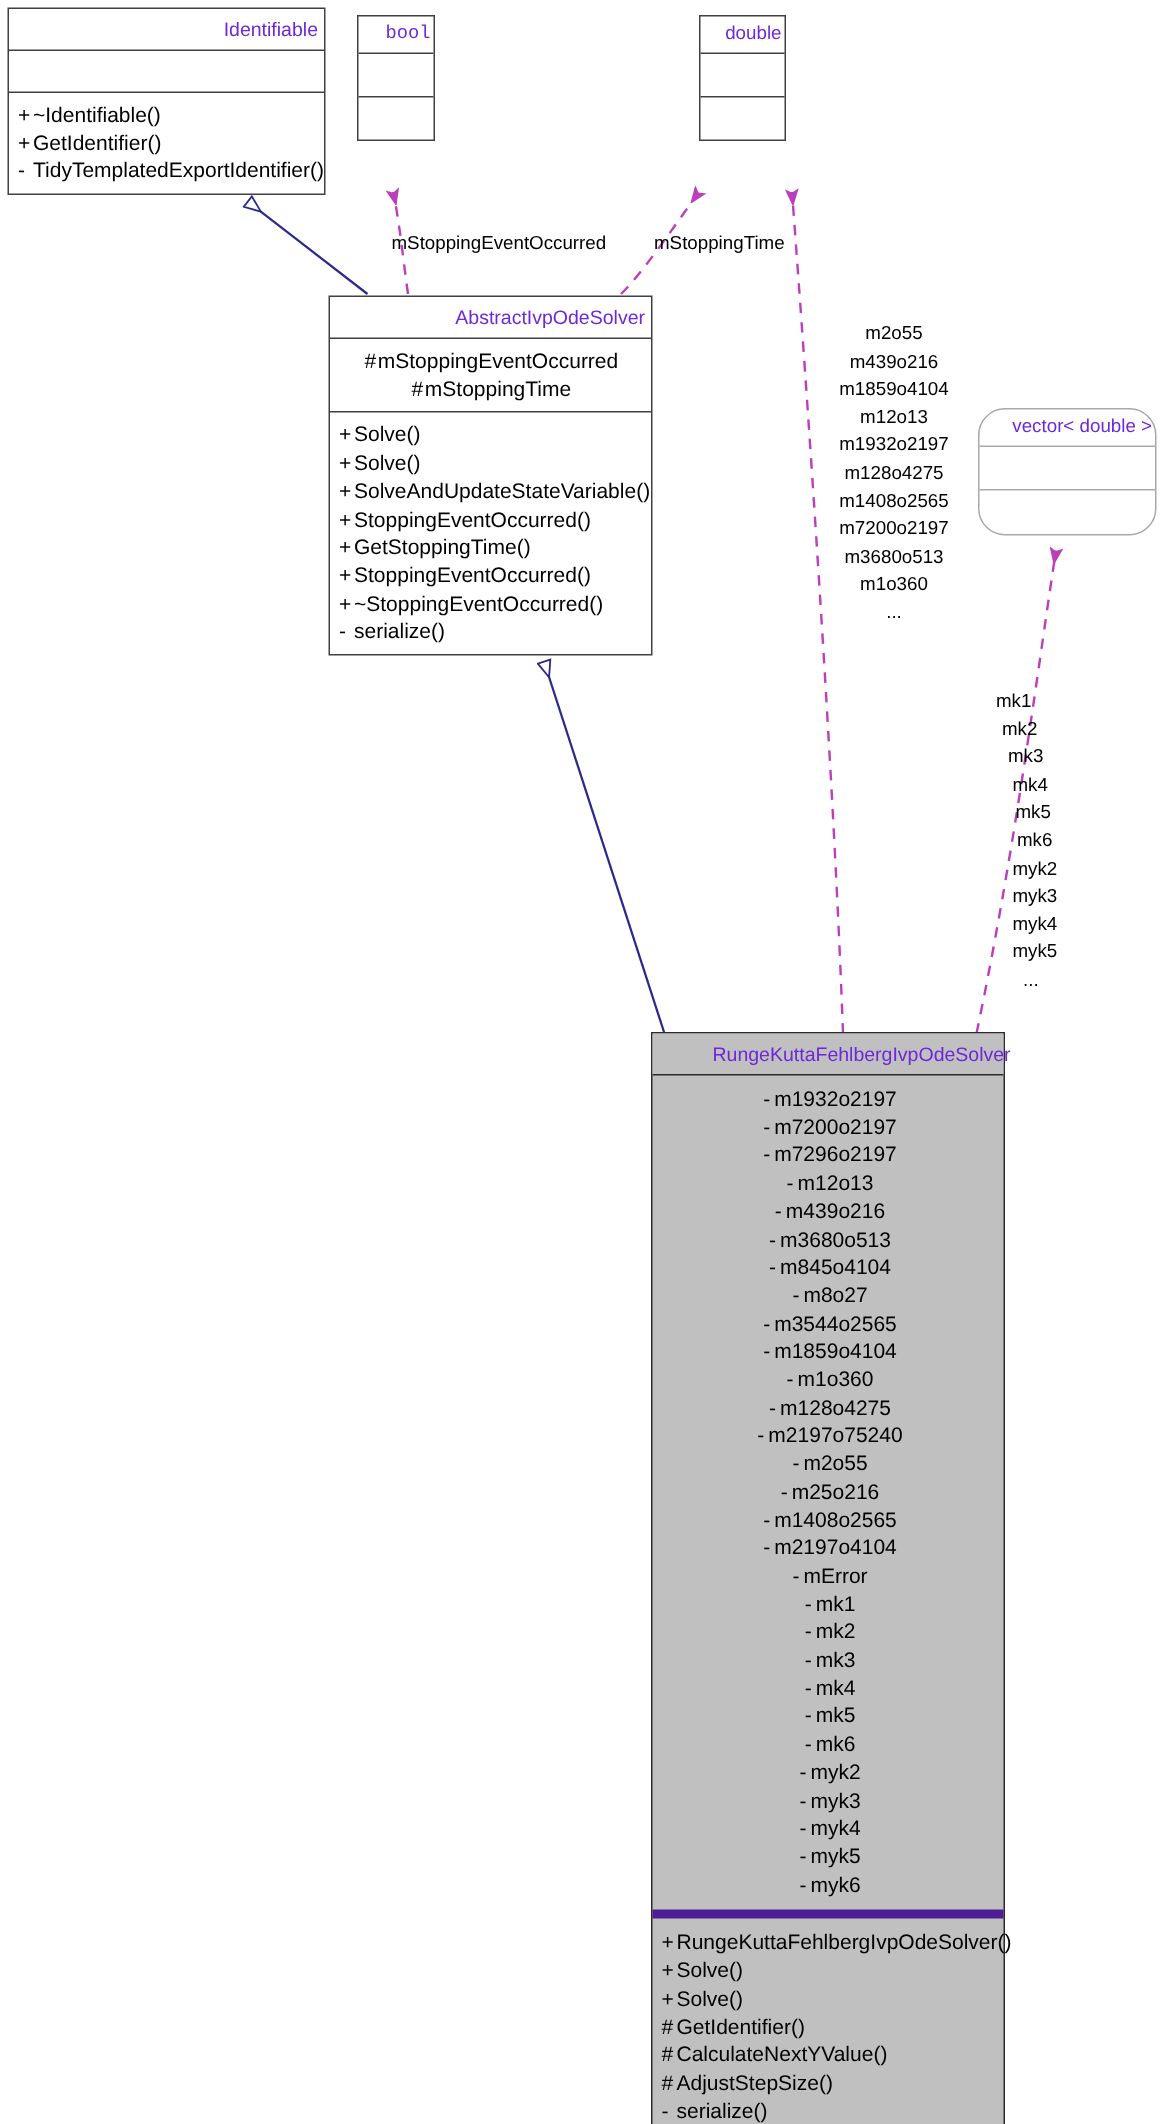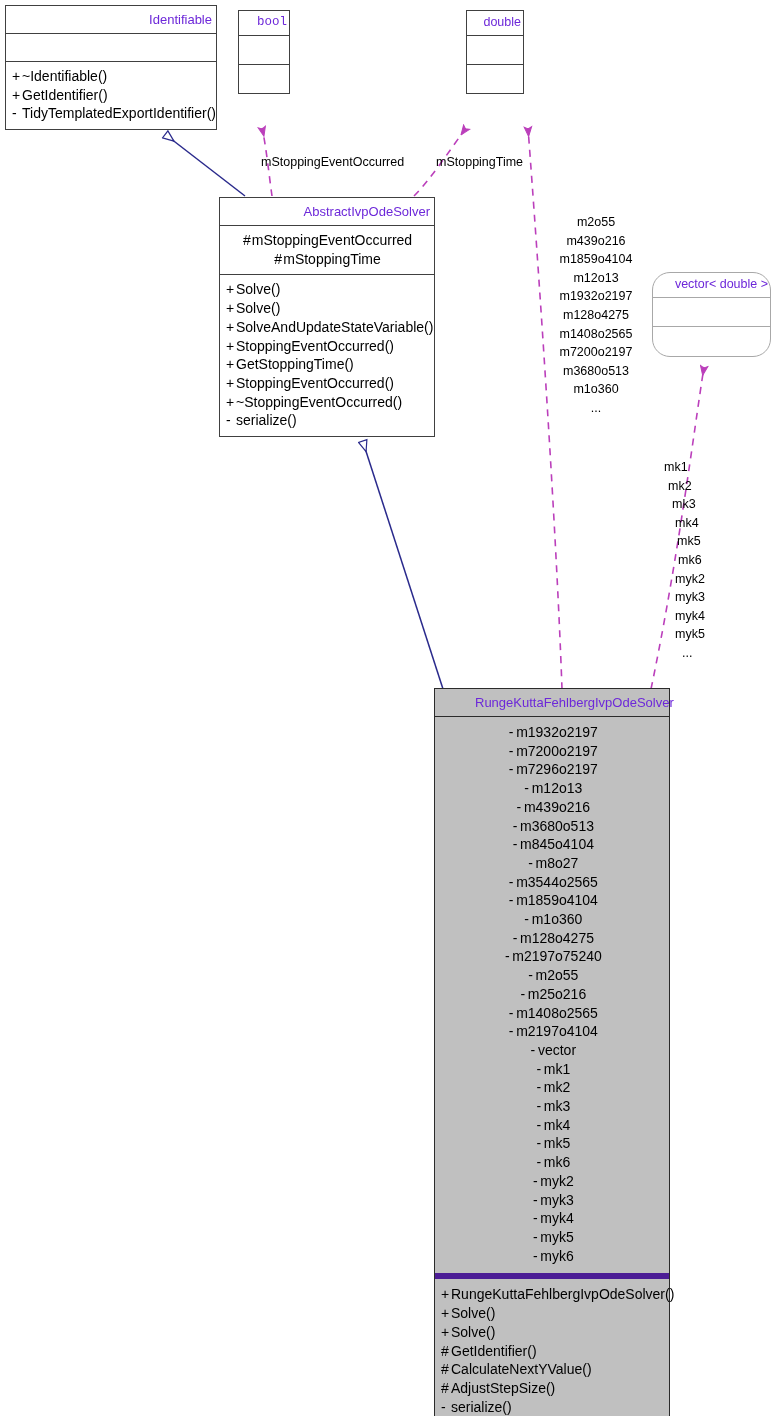--- a/index.html
+++ b/index.html
@@ -234,21 +234,21 @@
       <div class="member"><span class="vis">-</span><span>m8o27</span></div>
       <div class="member"><span class="vis">-</span><span>m3544o2565</span></div>
       <div class="member"><span class="vis">-</span><span>m1859o4104</span></div>
       <div class="member"><span class="vis">-</span><span>m1o360</span></div>
       <div class="member"><span class="vis">-</span><span>m128o4275</span></div>
       <div class="member"><span class="vis">-</span><span>m2197o75240</span></div>
       <div class="member"><span class="vis">-</span><span>m2o55</span></div>
       <div class="member"><span class="vis">-</span><span>m25o216</span></div>
       <div class="member"><span class="vis">-</span><span>m1408o2565</span></div>
       <div class="member"><span class="vis">-</span><span>m2197o4104</span></div>
-      <div class="member"><span class="vis">-</span><span>vector</span></div>
+      <div class="member"><span class="vis">-</span><span>mError</span></div>
       <div class="member"><span class="vis">-</span><span>mk1</span></div>
       <div class="member"><span class="vis">-</span><span>mk2</span></div>
       <div class="member"><span class="vis">-</span><span>mk3</span></div>
       <div class="member"><span class="vis">-</span><span>mk4</span></div>
       <div class="member"><span class="vis">-</span><span>mk5</span></div>
       <div class="member"><span class="vis">-</span><span>mk6</span></div>
       <div class="member"><span class="vis">-</span><span>myk2</span></div>
       <div class="member"><span class="vis">-</span><span>myk3</span></div>
       <div class="member"><span class="vis">-</span><span>myk4</span></div>
       <div class="member"><span class="vis">-</span><span>myk5</span></div>

